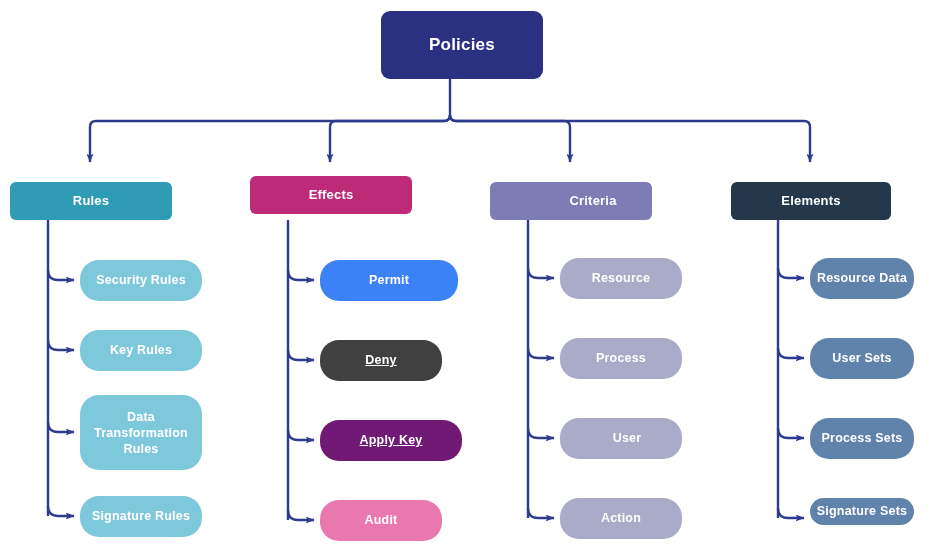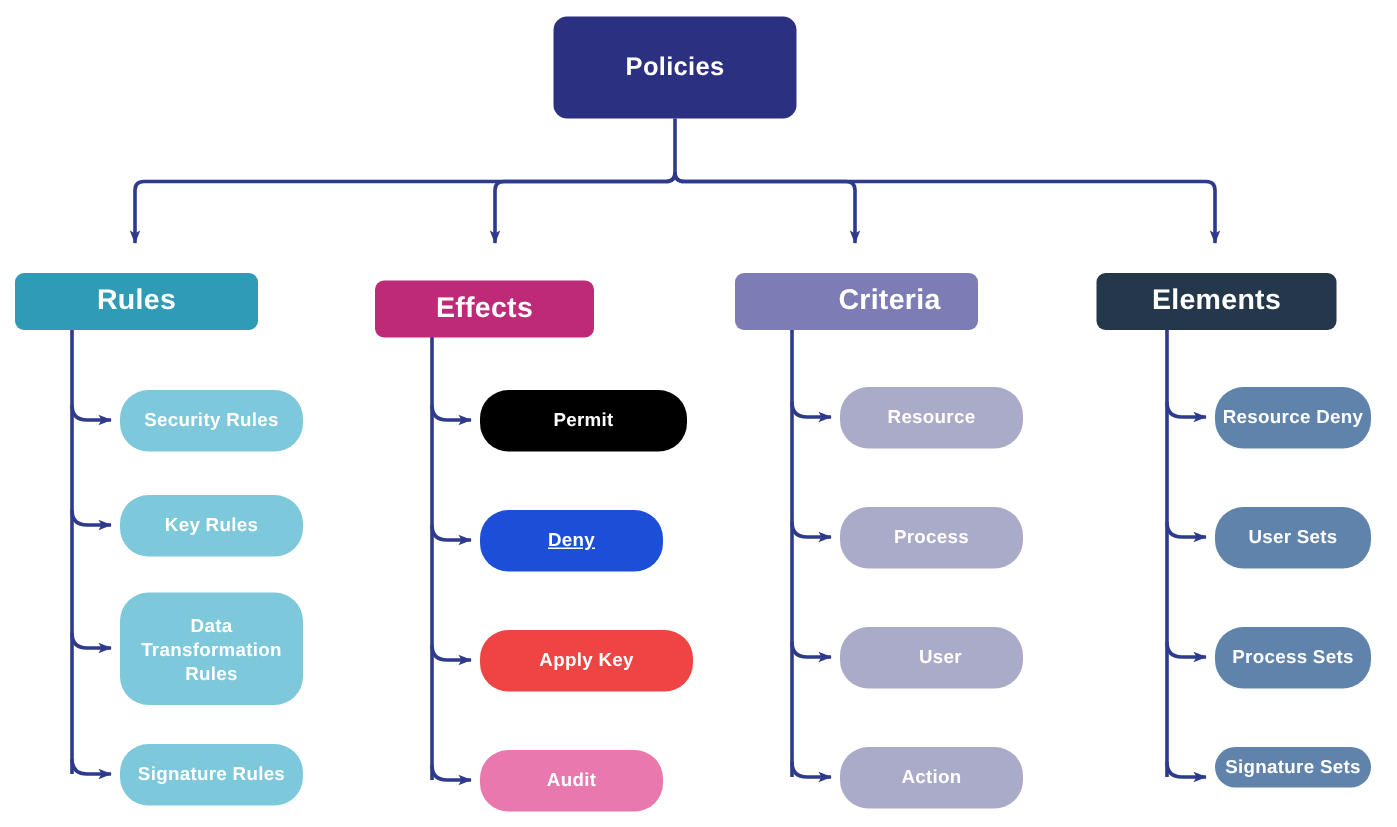--- a/index.html
+++ b/index.html
@@ -36,23 +36,24 @@
     color: #ffffff;
     font-weight: bold;
     line-height: 1.18;
     border-radius: 6px;
     z-index: 2;
     letter-spacing: 0.2px;
   }
   .node-root {
     border-radius: 9px;
     font-size: 17px;
+    margin-left: 12px;
   }
   .node-l2 {
-    font-size: 19px;
+    font-size: 13px;
   }
   .node-leaf {
     font-size: 12.5px;
     border-radius: 19px;
   }
   .node-leaf.multiline {
     line-height: 1.28;
   }
 </style>
 </head>
@@ -99,37 +100,37 @@
       <path d="M778,268 Q778,278 788,278 L804,278" marker-end="url(#arrowhead)"></path>
       <path d="M778,348 Q778,358 788,358 L804,358" marker-end="url(#arrowhead)"></path>
       <path d="M778,428 Q778,438 788,438 L804,438" marker-end="url(#arrowhead)"></path>
       <path d="M778,508 Q778,518 788,518 L804,518" marker-end="url(#arrowhead)"></path>
     </g>
   </svg>
 
   <div class="node node-root" style="left:369px; top:11px; width:162px; height:68px; background:#2b3180;">Policies</div>
 
   <div class="node node-l2" style="left:10px; top:182px; width:162px; height:38px; background:#2f9bb5;">Rules</div>
-  <div class="node node-l2" style="left:250px; top:187px; width:146px; height:38px; background:#bd2a77;">Effects</div>
+  <div class="node node-l2" style="left:250px; top:176px; width:162px; height:38px; background:#bd2a77;">Effects</div>
   <div class="node node-l2" style="left:490px; top:182px; width:162px; height:38px; background:#7d7cb4;padding-left:44px;">Criteria</div>
   <div class="node node-l2" style="left:731px; top:182px; width:160px; height:38px; background:#25374b;">Elements</div>
 
   <div class="node node-leaf" style="left:80px; top:260px; width:122px; height:41px; background:#7ec8dc;">Security Rules</div>
   <div class="node node-leaf" style="left:80px; top:330px; width:122px; height:41px; background:#7ec8dc;">Key Rules</div>
   <div class="node node-leaf multiline" style="left:80px; top:395px; width:122px; height:75px; background:#7ec8dc;">Data Transformation Rules</div>
   <div class="node node-leaf" style="left:80px; top:496px; width:122px; height:41px; background:#7ec8dc;">Signature Rules</div>
 
-  <div class="node node-leaf" style="left:320px; top:260px; width:138px; height:41px; background:#000000;">Permit</div>
-  <div class="node node-leaf" style="left:320px; top:340px; width:122px; height:41px; background:#1d4ed8;text-decoration:underline;">Deny</div>
-  <div class="node node-leaf" style="left:320px; top:420px; width:142px; height:41px; background:#ef4444;">Apply Key</div>
+  <div class="node node-leaf" style="left:320px; top:260px; width:138px; height:41px; background:#3b82f6;">Permit</div>
+  <div class="node node-leaf" style="left:320px; top:340px; width:122px; height:41px; background:#404040;text-decoration:underline;">Deny</div>
+  <div class="node node-leaf" style="left:320px; top:420px; width:142px; height:41px; background:#701a75;text-decoration:underline;">Apply Key</div>
   <div class="node node-leaf" style="left:320px; top:500px; width:122px; height:41px; background:#e878ad;text-align:center;">Audit</div>
 
   <div class="node node-leaf" style="left:560px; top:258px; width:122px; height:41px; background:#aaaac9;">Resource</div>
   <div class="node node-leaf" style="left:560px; top:338px; width:122px; height:41px; background:#aaaac9;text-align:right;">Process</div>
   <div class="node node-leaf" style="left:560px; top:418px; width:122px; height:41px; background:#aaaac9;padding-left:12px;">User</div>
   <div class="node node-leaf" style="left:560px; top:498px; width:122px; height:41px; background:#aaaac9;">Action</div>
 
-  <div class="node node-leaf" style="left:810px; top:258px; width:104px; height:41px; background:#5f83ab;">Resource Deny</div>
+  <div class="node node-leaf" style="left:810px; top:258px; width:104px; height:41px; background:#5f83ab;">Resource Data</div>
   <div class="node node-leaf" style="left:810px; top:338px; width:104px; height:41px; background:#5f83ab;">User Sets</div>
   <div class="node node-leaf" style="left:810px; top:418px; width:104px; height:41px; background:#5f83ab;">Process Sets</div>
   <div class="node node-leaf" style="left:810px; top:498px; width:104px; height:27px; background:#5f83ab;">Signature Sets</div>
 
 </div>
 
 </body></html>

